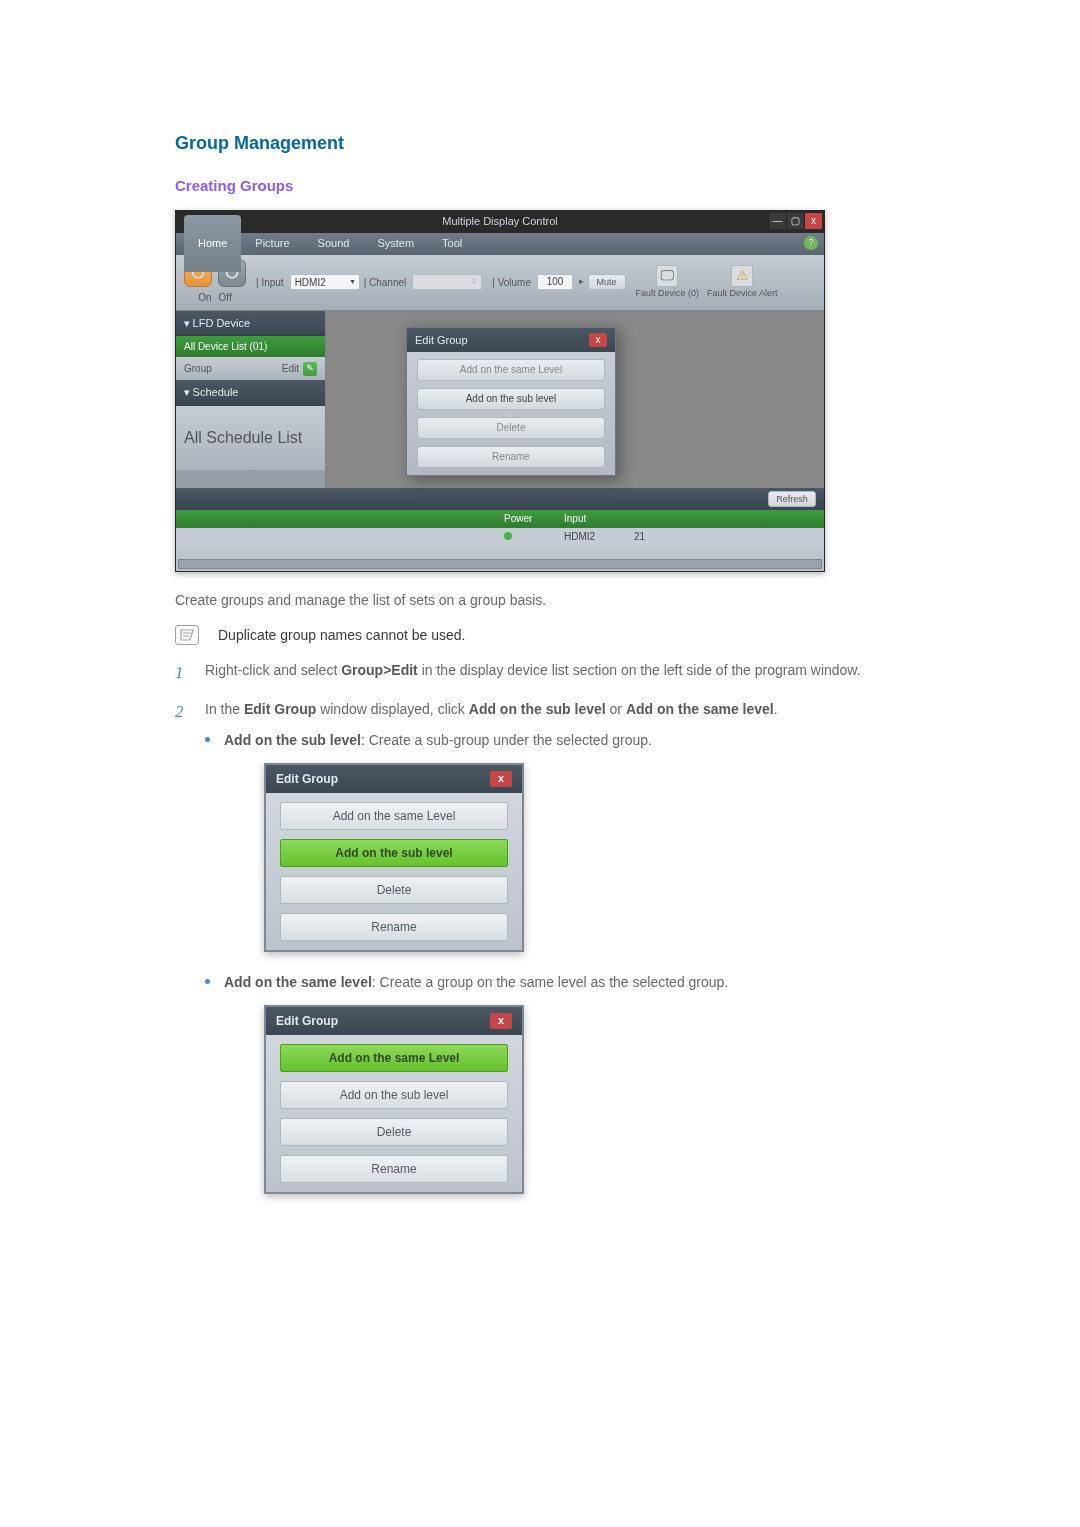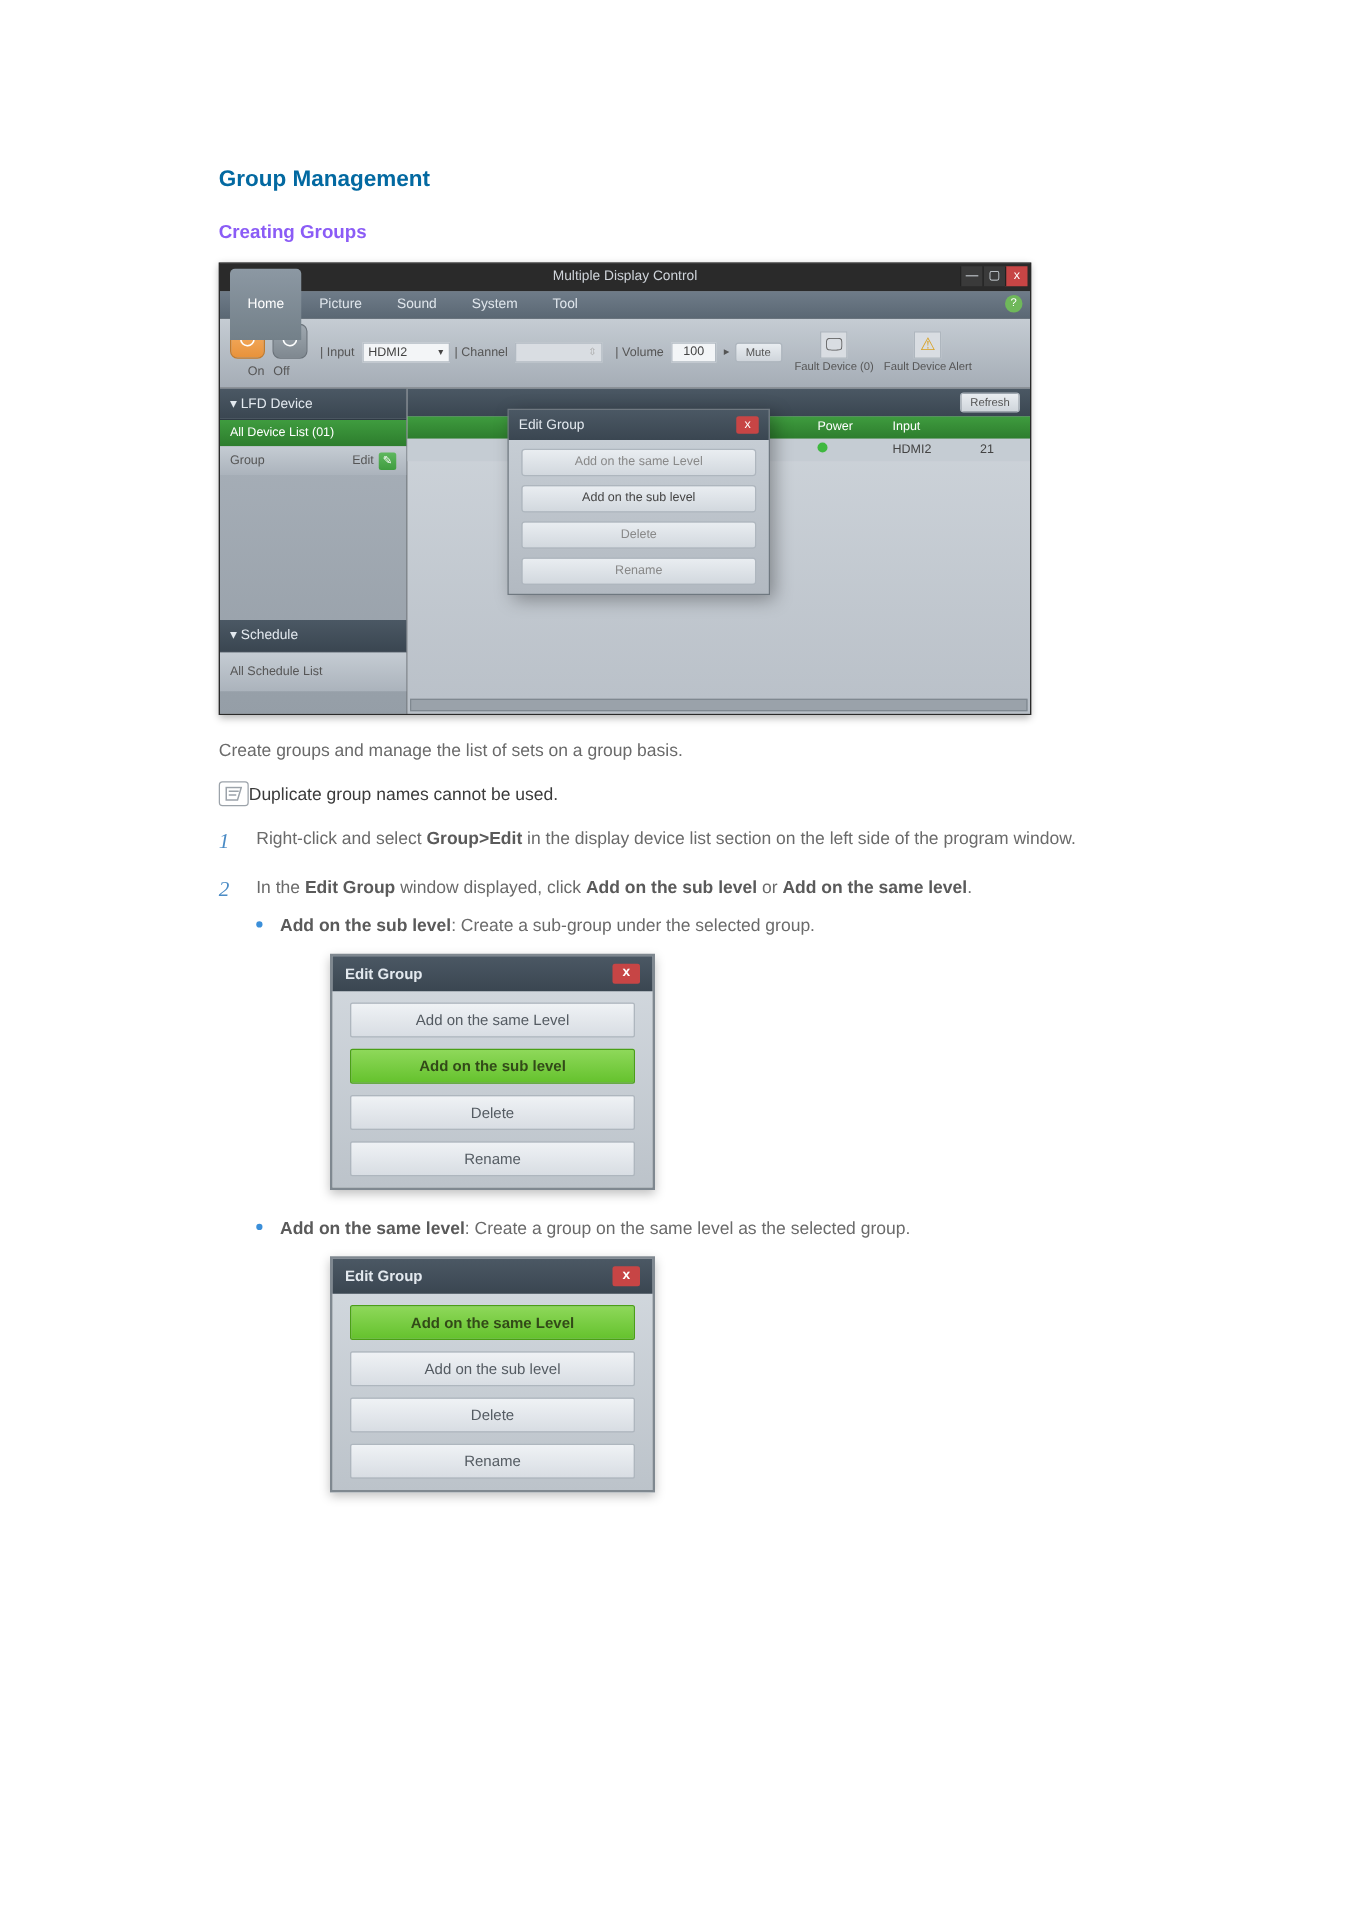--- a/index.html
+++ b/index.html
@@ -227,20 +227,21 @@
       display: flex;
       align-items: center;
       justify-content: center;
       font-size: 14px;
     }
     
     .mdc-body {
       display: flex;
       height: 260px;
       position: relative;
+      flex-direction: column;
     }
     
     .mdc-sidebar {
       width: 150px;
       background: linear-gradient(#aab2bb, #959ea7);
       display: flex;
       flex-direction: column;
       border-right: 1px solid #7c848c;
     }
     
@@ -277,22 +278,22 @@
       height: 14px;
       font-size: 9px;
       display: flex;
       align-items: center;
       justify-content: center;
       margin-left: 4px;
     }
     
     .sb-schedule {
       background: linear-gradient(#c5ccd3, #abb3bc);
-      font-size: 10px;
-      padding: 8px 8px;
+      font-size: 16px;
+      padding: 20px 8px;
       color: #555;
     }
     
     .mdc-main {
       flex: 1;
       background: linear-gradient(#d0d6dc, #b9c0c8);
       position: relative;
     }
     
     .refresh-btn {
@@ -390,21 +391,21 @@
     
     
     .body-text {
       color: #6a6a6a;
       font-size: 14px;
       margin-bottom: 14px;
     }
     
     .note-row {
       display: flex;
-      gap: 0;
+      gap: 19px;
       align-items: center;
       margin-bottom: 14px;
     }
     
     .note-icon {
       width: 24px;
       height: 20px;
       border: 1.5px solid #9ca3aa;
       border-radius: 3px;
       display: flex;

